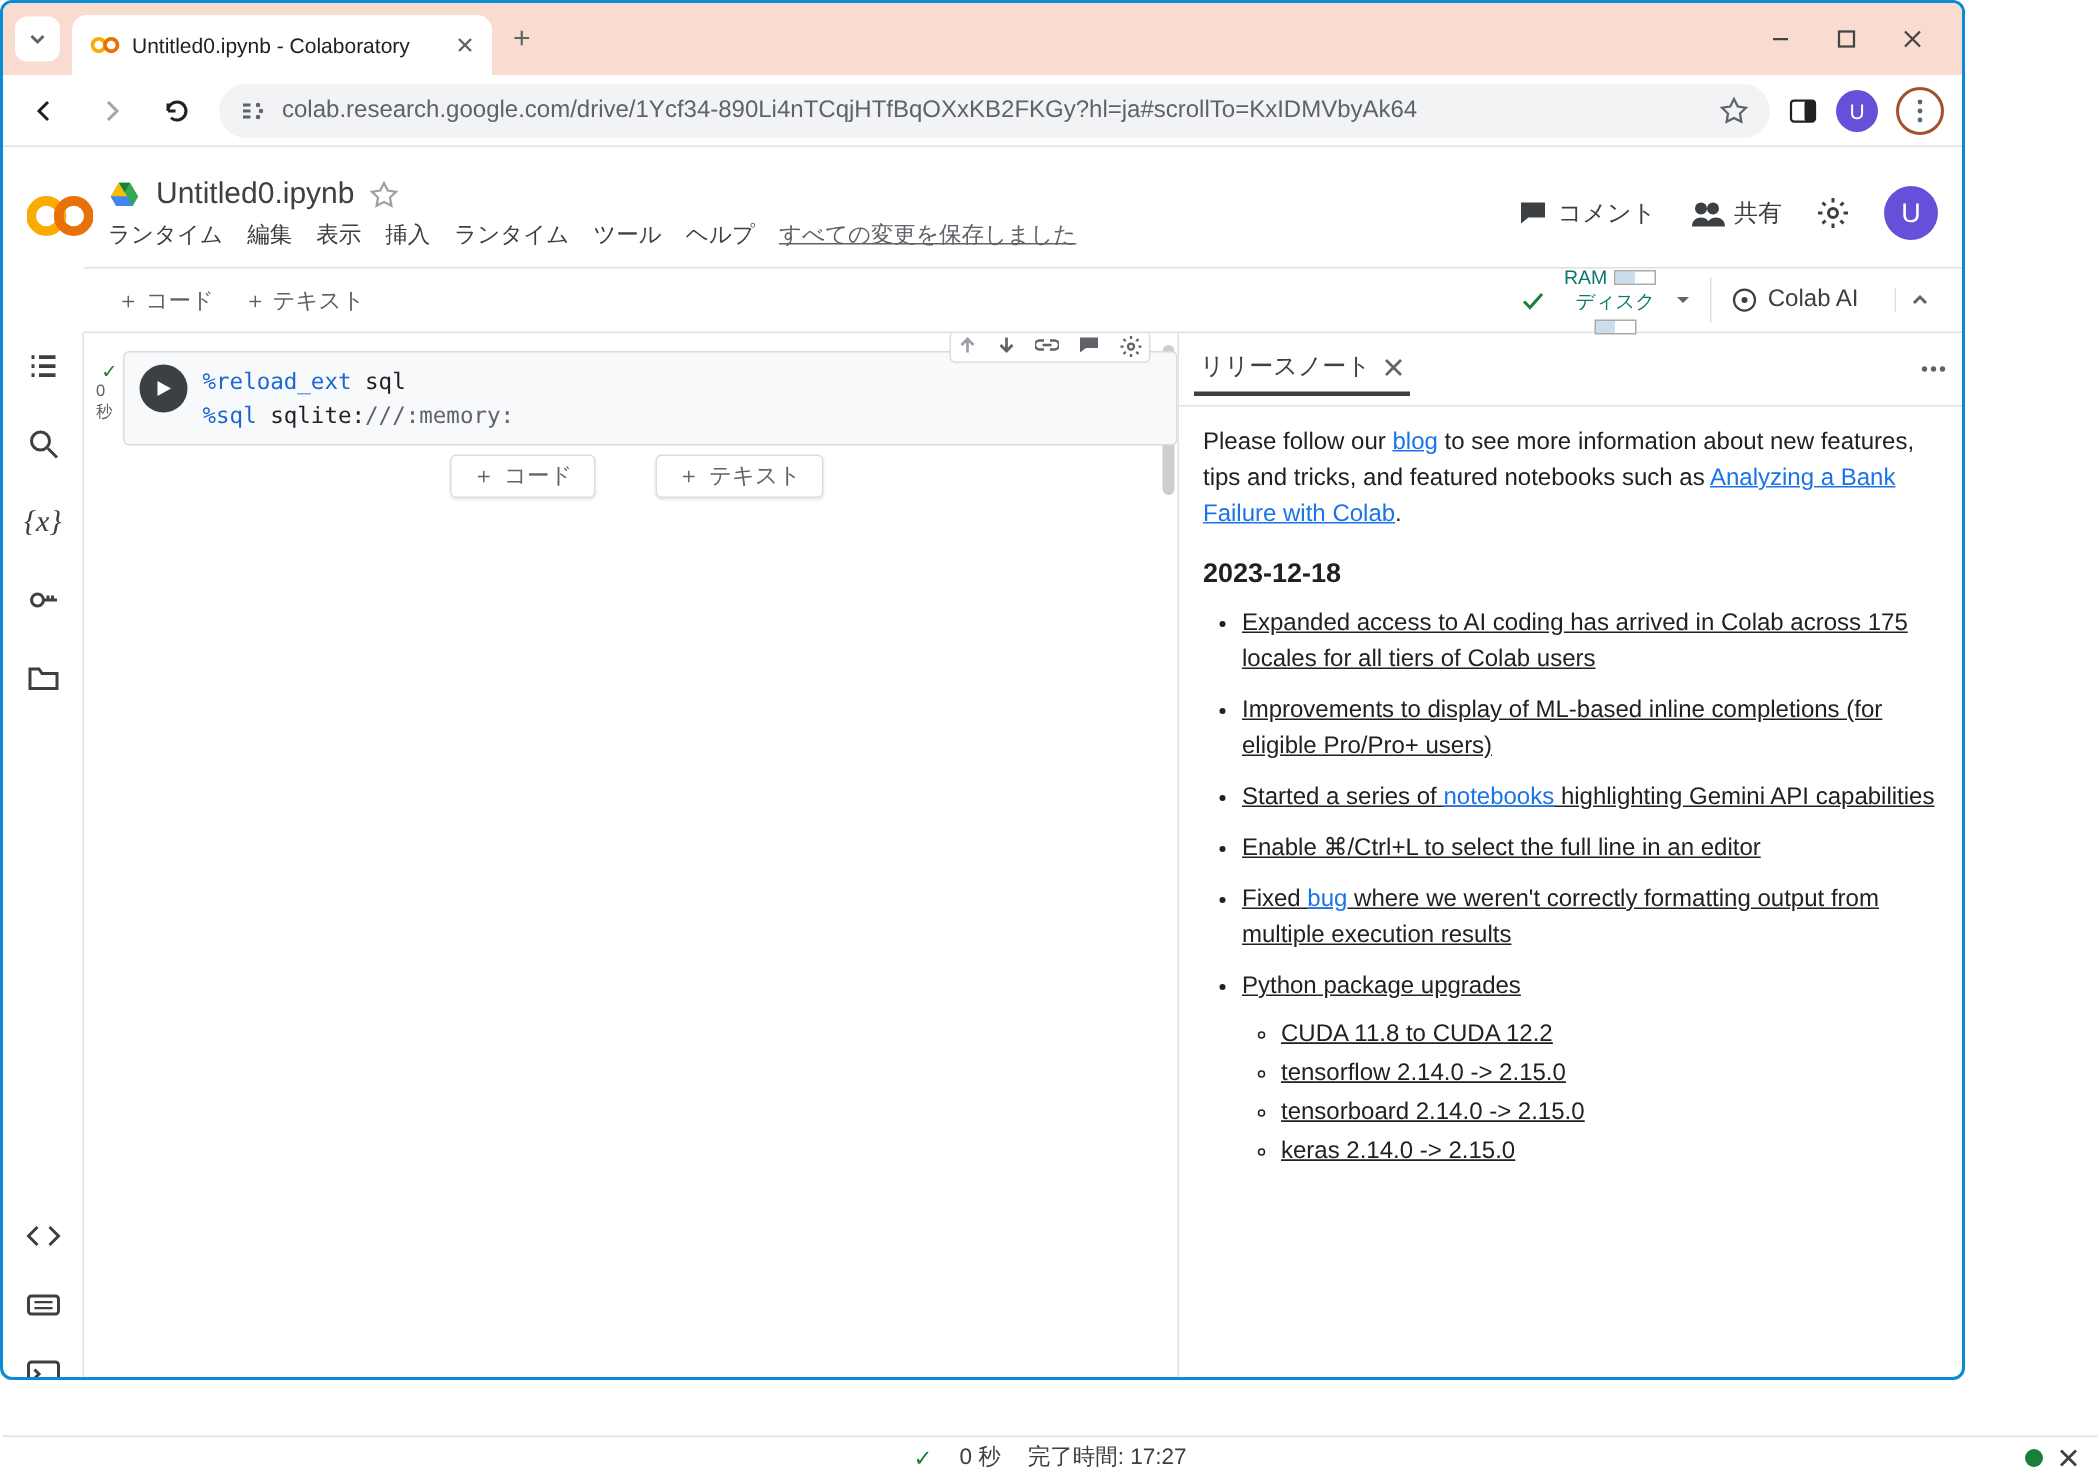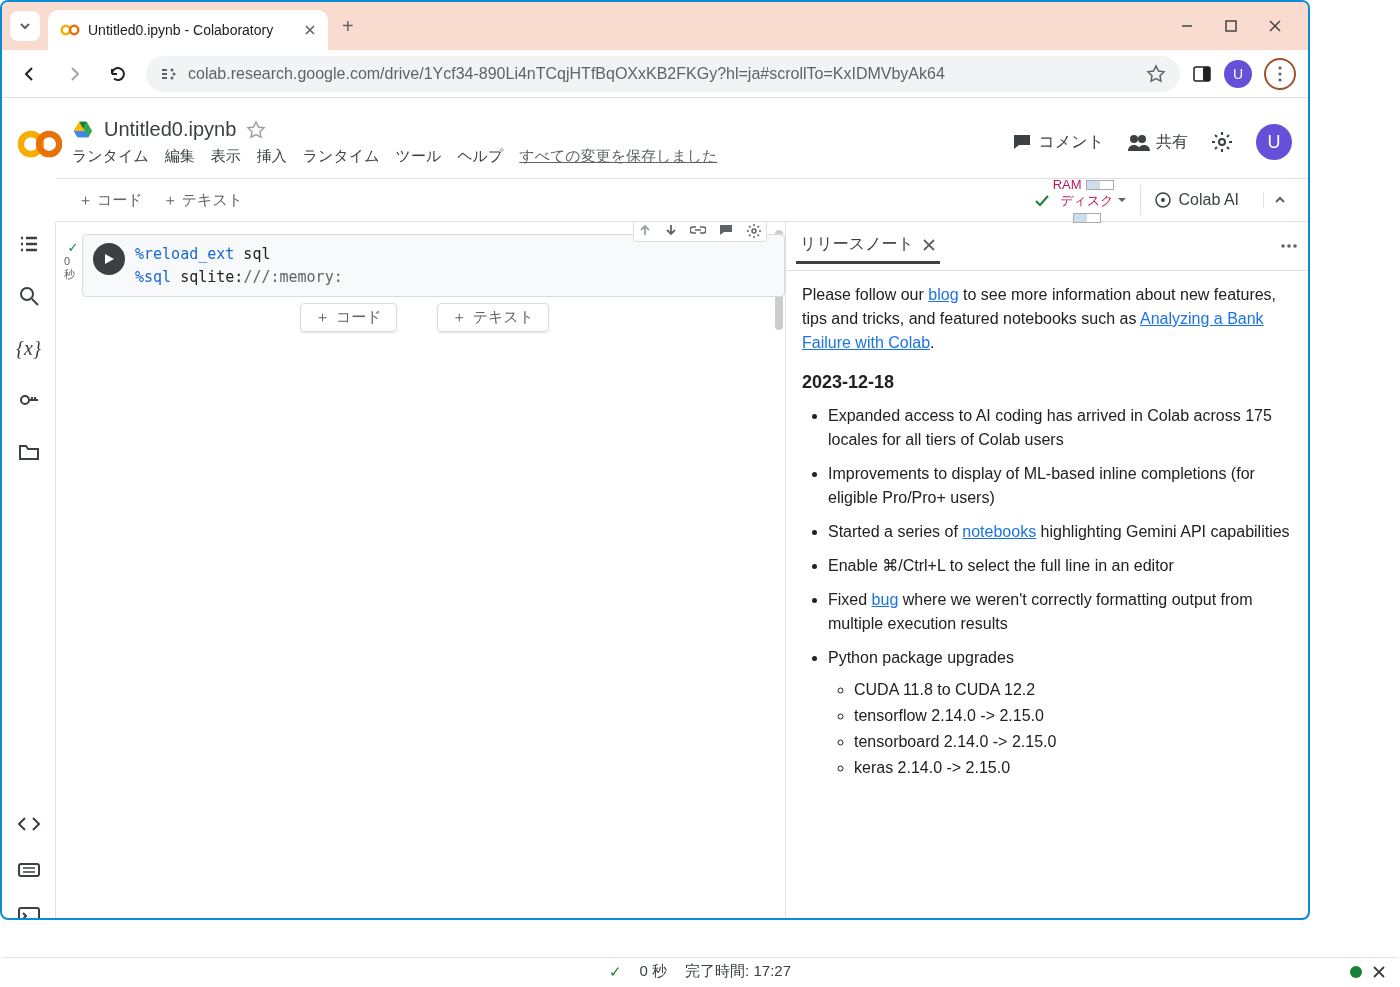--- a/index.html
+++ b/index.html
@@ -24,21 +24,21 @@
 .nb-title { font-size: 20px; color: #3c4043; }
 .menu-row { display: flex; gap: 16px; margin-top: 6px; font-size: 15px; color: #3c4043; }
 .menu-row span { cursor: pointer; }
 .save-status { color: #5f6368; text-decoration: underline; }
 .header-actions { display: flex; align-items: center; gap: 22px; }
 .hdr-action { display: flex; align-items: center; gap: 6px; font-size: 16px; color: #3c4043; }
 .avatar-big { width: 36px; height: 36px; border-radius: 50%; background: #6750d9; color: #fff; display: flex; align-items: center; justify-content: center; font-size: 18px; }
 .toolbar { height: 44px; border-top: 1px solid #e0e0e0; border-bottom: 1px solid #e0e0e0; display: flex; align-items: center; padding: 0 12px; margin-left: 54px; }
 .toolbtn { display: flex; align-items: center; gap: 4px; color: #5f6368; font-size: 15px; padding: 4px 10px; }
 .toolbar-right { margin-left: auto; display: flex; align-items: center; gap: 12px; }
-.ram-disk { display: flex; align-items: center; gap: 2px; font-size: 13px; color: #be185d; }
+.ram-disk { display: flex; align-items: center; gap: 12px; font-size: 13px; color: #0f766e; }
 .ram-disk-col { display: flex; flex-direction: column; align-items: flex-end; line-height: 1.2; }
 .spark { width: 28px; height: 10px; border: 1px solid #aaa; background: linear-gradient(to right, #cde 50%, #fff 50%); }
 .colab-ai { display: flex; align-items: center; gap: 6px; font-size: 16px; color: #3c4043; padding: 0 12px; border-left: 1px solid #e0e0e0; height: 30px; }
 .main-layout { display: flex; height: 720px; }
 .left-rail { width: 54px; display: flex; flex-direction: column; align-items: center; padding-top: 10px; gap: 28px; border-right: 1px solid #e0e0e0; }
 .rail-icon { width: 24px; height: 24px; display: flex; align-items: center; justify-content: center; color: #3c4043; }
 .rail-bottom { margin-top: auto; display: flex; flex-direction: column; gap: 22px; padding-bottom: 14px; }
 .notebook-area { flex: 1; position: relative; padding: 8px 0 0 8px; overflow: hidden; }
 .cell { display: flex; margin: 4px 0; position: relative; }
 .cell-gutter { width: 18px; display: flex; flex-direction: column; align-items: center; padding-top: 6px; }
@@ -54,21 +54,21 @@
 .midbar { display: flex; justify-content: center; gap: 40px; margin-top: 6px; }
 .midbtn { border: 1px solid #dadce0; border-radius: 4px; padding: 4px 14px; display: flex; align-items: center; gap: 6px; color: #5f6368; font-size: 15px; box-shadow: 0 1px 2px rgba(0,0,0,0.1); }
 .side-panel { width: 523px; border-left: 1px solid #e0e0e0; display: flex; flex-direction: column; }
 .panel-tabs { display: flex; align-items: center; padding: 6px 10px; border-bottom: 1px solid #e0e0e0; }
 .panel-tab { font-size: 16px; color: #3c4043; padding: 6px 4px; border-bottom: 3px solid #3c4043; display: flex; align-items: center; gap: 8px; }
 .panel-more { margin-left: auto; color: #5f6368; }
 .panel-body { flex: 1; overflow-y: auto; padding: 12px 16px; font-size: 16px; line-height: 1.5; color: #202124; }
 .panel-body a { color: #1a73e8; text-decoration: underline; }
 .panel-body h3 { margin: 14px 0 8px; font-size: 18px; font-weight: bold; }
 .panel-body ul { padding-left: 26px; margin: 8px 0; }
-.panel-body ul li { margin-bottom: 10px; }
+.panel-body ul li { margin-bottom: 10px; text-decoration: underline; }
 .panel-body ul ul { list-style-type: circle; }
 .panel-body ul ul li { margin-bottom: 2px; }
 .statusbar { position: absolute; bottom: 2px; left: 2px; right: 2px; height: 28px; border-top: 1px solid #e0e0e0; background: #fff; display: flex; align-items: center; justify-content: center; gap: 18px; font-size: 15px; color: #3c4043; }
 .status-check { color: #188038; }
 .status-dot { width: 12px; height: 12px; border-radius: 50%; background: #188038; position: absolute; right: 36px; }
 .status-close { position: absolute; right: 12px; }
 svg { display: block; }
 .scrollbar-stub { position: absolute; width: 8px; background: #cdcdcd; border-radius: 4px; }
 </style>
 </head>

